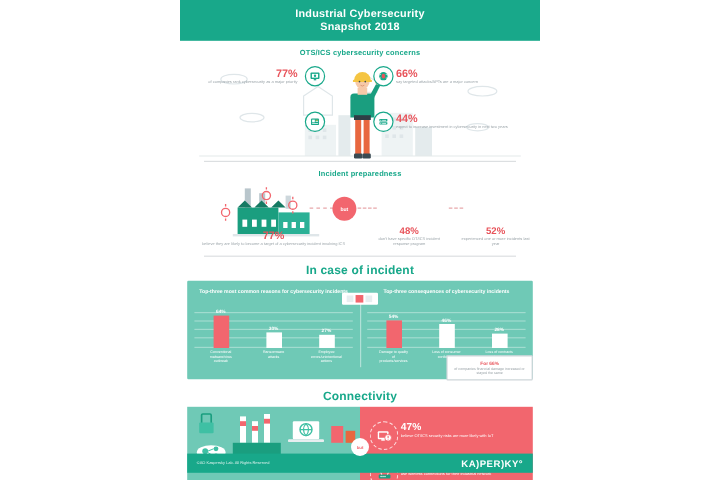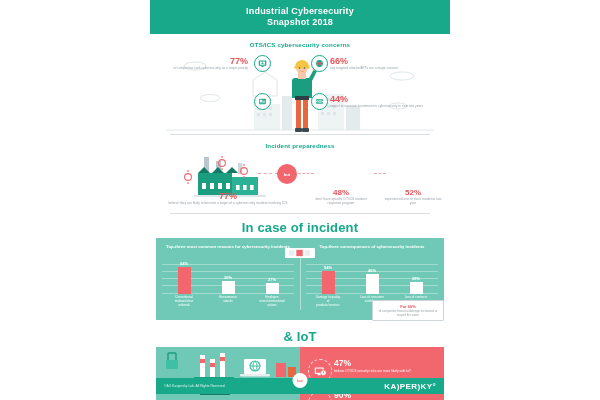--- a/index.html
+++ b/index.html
@@ -9,21 +9,21 @@
     overflow:hidden;
   }
   .page{position:relative;width:552px;height:400px;}
   .sheet{position:absolute;left:150px;top:0;width:300px;height:400px;background:#ffffff;}
 
   
   .hdr{height:34px;background:#18a88a;display:flex;align-items:center;justify-content:center;}
   .hdr-t{color:#fff;font-size:9px;font-weight:bold;line-height:11px;text-align:center;letter-spacing:.2px;}
 
   .sec-title{text-align:center;color:#18a88a;font-size:6.2px;font-weight:bold;padding:7px 0 2px;letter-spacing:.15px;}
-  .sec-title.big{font-size:13px;padding:6px 0 3px;}
+  .sec-title.big{font-size:10px;padding:6px 0 3px;}
 
   
   .b1{position:relative;height:84px;}
   .b1 .scene{position:absolute;left:0;top:0;width:300px;height:84px;}
   .stat{position:absolute;width:76px;}
   .stat .pct{color:#e8545b;font-size:9px;font-weight:bold;line-height:10px;}
   .stat .cap{color:#9aa3a8;font-size:3.3px;line-height:4.4px;}
   .stat.r{text-align:right;}
   .stat.l{text-align:left;}
   .badge{position:absolute;width:15px;height:15px;border-radius:50%;background:#fff;border:1.6px solid #18a88a;
@@ -331,21 +331,21 @@
       </div>
     </div>
 
     <div class="callout">
       <div class="t">For 66%</div>
       <div class="c">of companies financial damage increased or stayed the same</div>
     </div>
   </div>
 
   <div class="sec-title big" style="padding:9px 0 3px;">
-    <div>&amp; IoT</div>
+    <div>Connectivity</div>
   </div>
 
   <div class="b4">
     <div class="lf">
       <svg viewBox="0 0 144 52" width="144" height="52" style="position:absolute;left:0;top:2px;">
         <rect x="12" y="4" width="8" height="9" rx="1" fill="none" stroke="#1a9e7f" stroke-width="1.4"></rect>
         <rect x="10" y="11" width="12" height="9" rx="1" fill="#3fc0a4"></rect>
         <rect x="44" y="6" width="5" height="22" fill="#fff"></rect>
             <rect x="44" y="10" width="5" height="4" fill="#f2666e"></rect>
         <rect x="54" y="10" width="5" height="18" fill="#fff"></rect>

